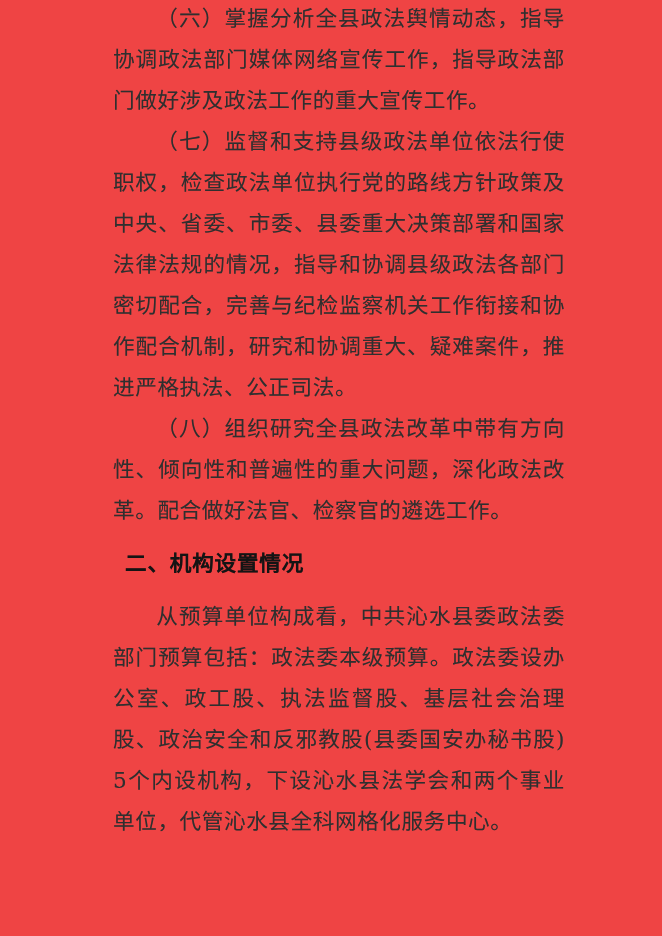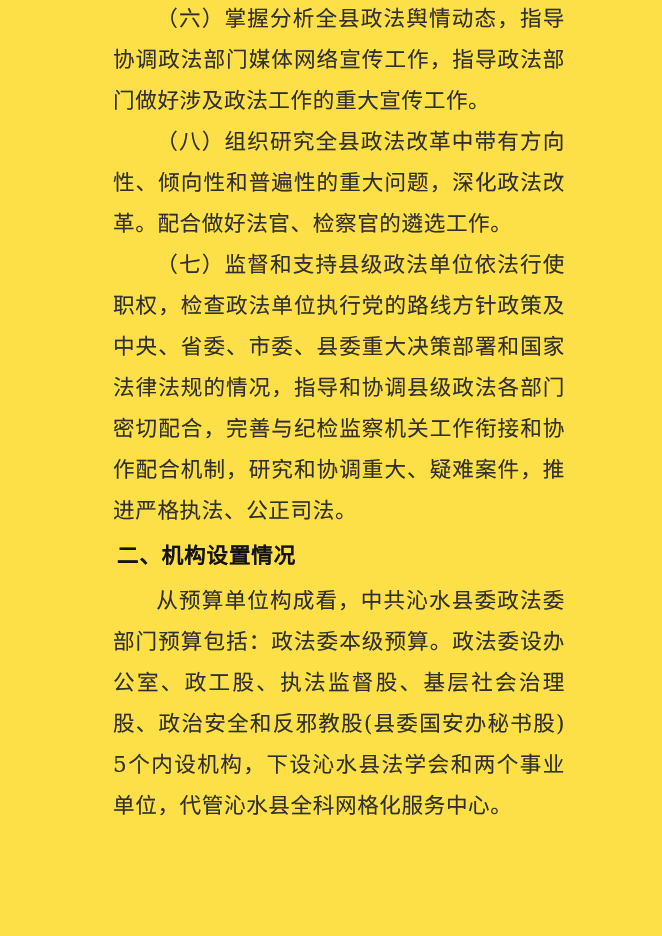--- a/index.html
+++ b/index.html
@@ -14,21 +14,21 @@
     overflow: hidden;
     font-family: "DejaVu Serif", "Liberation Serif", serif;
     color: #2b2b2b;
     -webkit-font-smoothing: none;
   }
 
   #page {
     position: relative;
     width: 662px;
     height: 936px;
-    background: #fde047;
+    background: #ef4444;
     box-sizing: border-box;
   }
 
   
   #text-column {
     position: absolute;
     left: 113px;
     top: -2px;
     width: 452px;
   }
@@ -40,42 +40,42 @@
     text-align: justify;
     text-justify: inter-character;
     text-indent: 43.2px;          
     letter-spacing: 0.6px;
     word-break: break-all;
     color: #2f2f2f;
     text-shadow: 0 0 0.35px rgba(60,60,60,0.35);
   }
 
   .heading {
-    margin: 4px;
+    margin: 12px;
     font-size: 21.6px;
     line-height: 41px;
     text-indent: 0;
     font-weight: bold;
     letter-spacing: 0.8px;
     color: #141414;
     text-align: left;
     text-shadow: 0 0 0.4px rgba(20,20,20,0.5);
   }
 </style>
 </head>
 <body>
 
 <div id="page">
   <div id="text-column">
 
     <p class="para">（六）掌握分析全县政法舆情动态，指导协调政法部门媒体网络宣传工作，指导政法部门做好涉及政法工作的重大宣传工作。</p>
 
+    <p class="para">（七）监督和支持县级政法单位依法行使职权，检查政法单位执行党的路线方针政策及中央、省委、市委、县委重大决策部署和国家法律法规的情况，指导和协调县级政法各部门密切配合，完善与纪检监察机关工作衔接和协作配合机制，研究和协调重大、疑难案件，推进严格执法、公正司法。</p>
+
     <p class="para">（八）组织研究全县政法改革中带有方向性、倾向性和普遍性的重大问题，深化政法改革。配合做好法官、检察官的遴选工作。</p>
-
-    <p class="para">（七）监督和支持县级政法单位依法行使职权，检查政法单位执行党的路线方针政策及中央、省委、市委、县委重大决策部署和国家法律法规的情况，指导和协调县级政法各部门密切配合，完善与纪检监察机关工作衔接和协作配合机制，研究和协调重大、疑难案件，推进严格执法、公正司法。</p>
 
 
 
     <p class="heading">二、机构设置情况</p>
 
     <p class="para">从预算单位构成看，中共沁水县委政法委部门预算包括：政法委本级预算。政法委设办公室、政工股、执法监督股、基层社会治理股、政治安全和反邪教股(县委国安办秘书股)5个内设机构，下设沁水县法学会和两个事业单位，代管沁水县全科网格化服务中心。</p>
 
   </div>
 </div>
 

